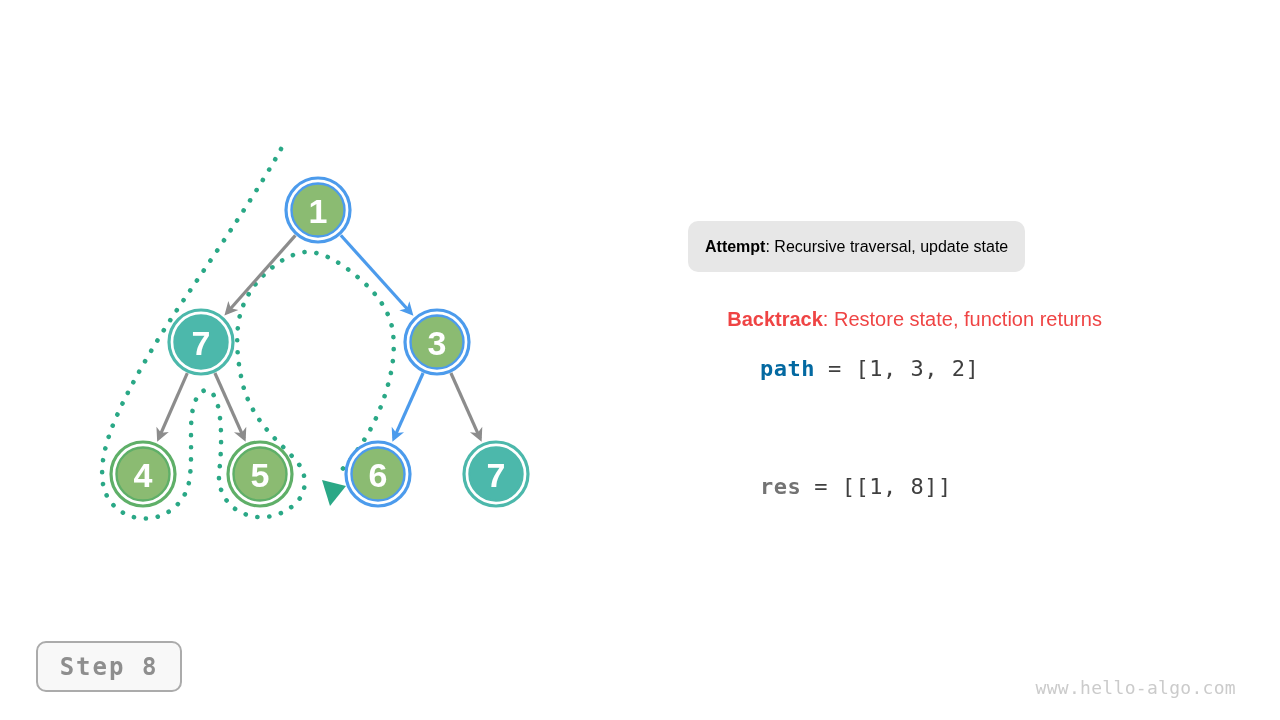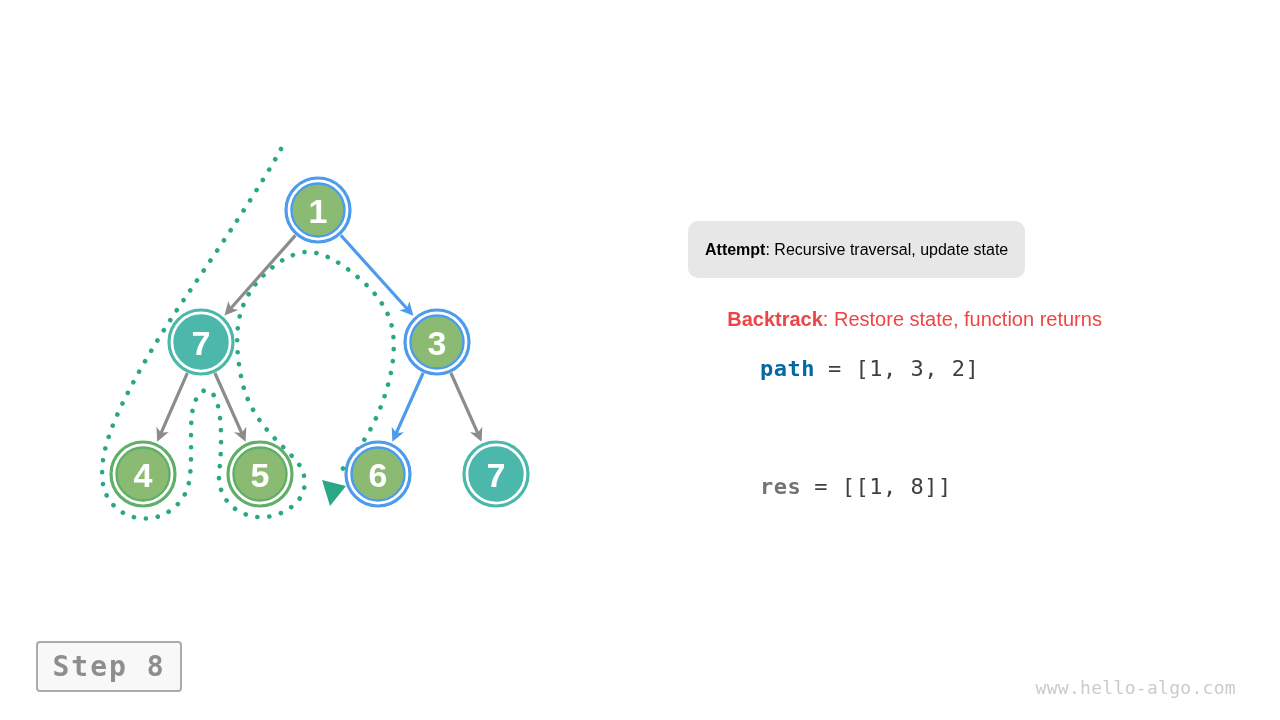--- a/index.html
+++ b/index.html
@@ -5,41 +5,41 @@
   * { margin: 0; padding: 0; box-sizing: border-box; }
   html, body { width: 1280px; height: 720px; background: #ffffff; }
   body { font-family: "Liberation Sans", sans-serif; position: relative; overflow: hidden; }
 
   .slide { position: absolute; inset: 0; background: #ffffff; }
 
   .tree-svg { position: absolute; left: 0; top: 0; }
 
   .panel-text { position: absolute; color: #ef4444; font-size: 20px; line-height: 1.2; white-space: pre; }
   .badge {
-    position: absolute; left: 688px; top: 221px; height: 57px;
+    position: absolute; left: 688px; top: 221px; height: 51px;
     display: inline-flex; align-items: center; padding: 0 17px;
     background: #e7e7e7; border-radius: 10px;
   }
   .bold-label { font-weight: bold; }
 
   .code-line {
     position: absolute; left: 705px;
     font-family: "DejaVu Sans Mono", monospace;
     font-size: 22px; letter-spacing: 0.5px; color: #3f3f3f; white-space: pre;
   }
   .code-line .var-path { color: #0369a1; font-weight: bold; }
   .code-line .var-res  { color: #737373; font-weight: bold; }
   .code-line .code-value { margin-left: 13px; }
 
   .step-box {
     position: absolute; left: 36px; top: 641px; width: 146px; height: 51px;
-    background: #f8f8f8; border: 2px solid #ababab; border-radius: 4px;
+    background: #f8f8f8; border: 2px solid #ababab; border-radius: 10px;
     display: flex; align-items: center; justify-content: center;
     font-family: "DejaVu Sans Mono", monospace; font-weight: bold;
-    font-size: 28px; letter-spacing: 2px; color: #8e8e8e;
+    font-size: 24px; letter-spacing: 2px; color: #8e8e8e;
   }
 
   .watermark {
     position: absolute; right: 44px; top: 677px;
     font-family: "DejaVu Sans Mono", monospace;
     font-size: 18px; letter-spacing: 0.3px; color: #cbcbcb;
   }
 </style>
 </head>
 <body>

